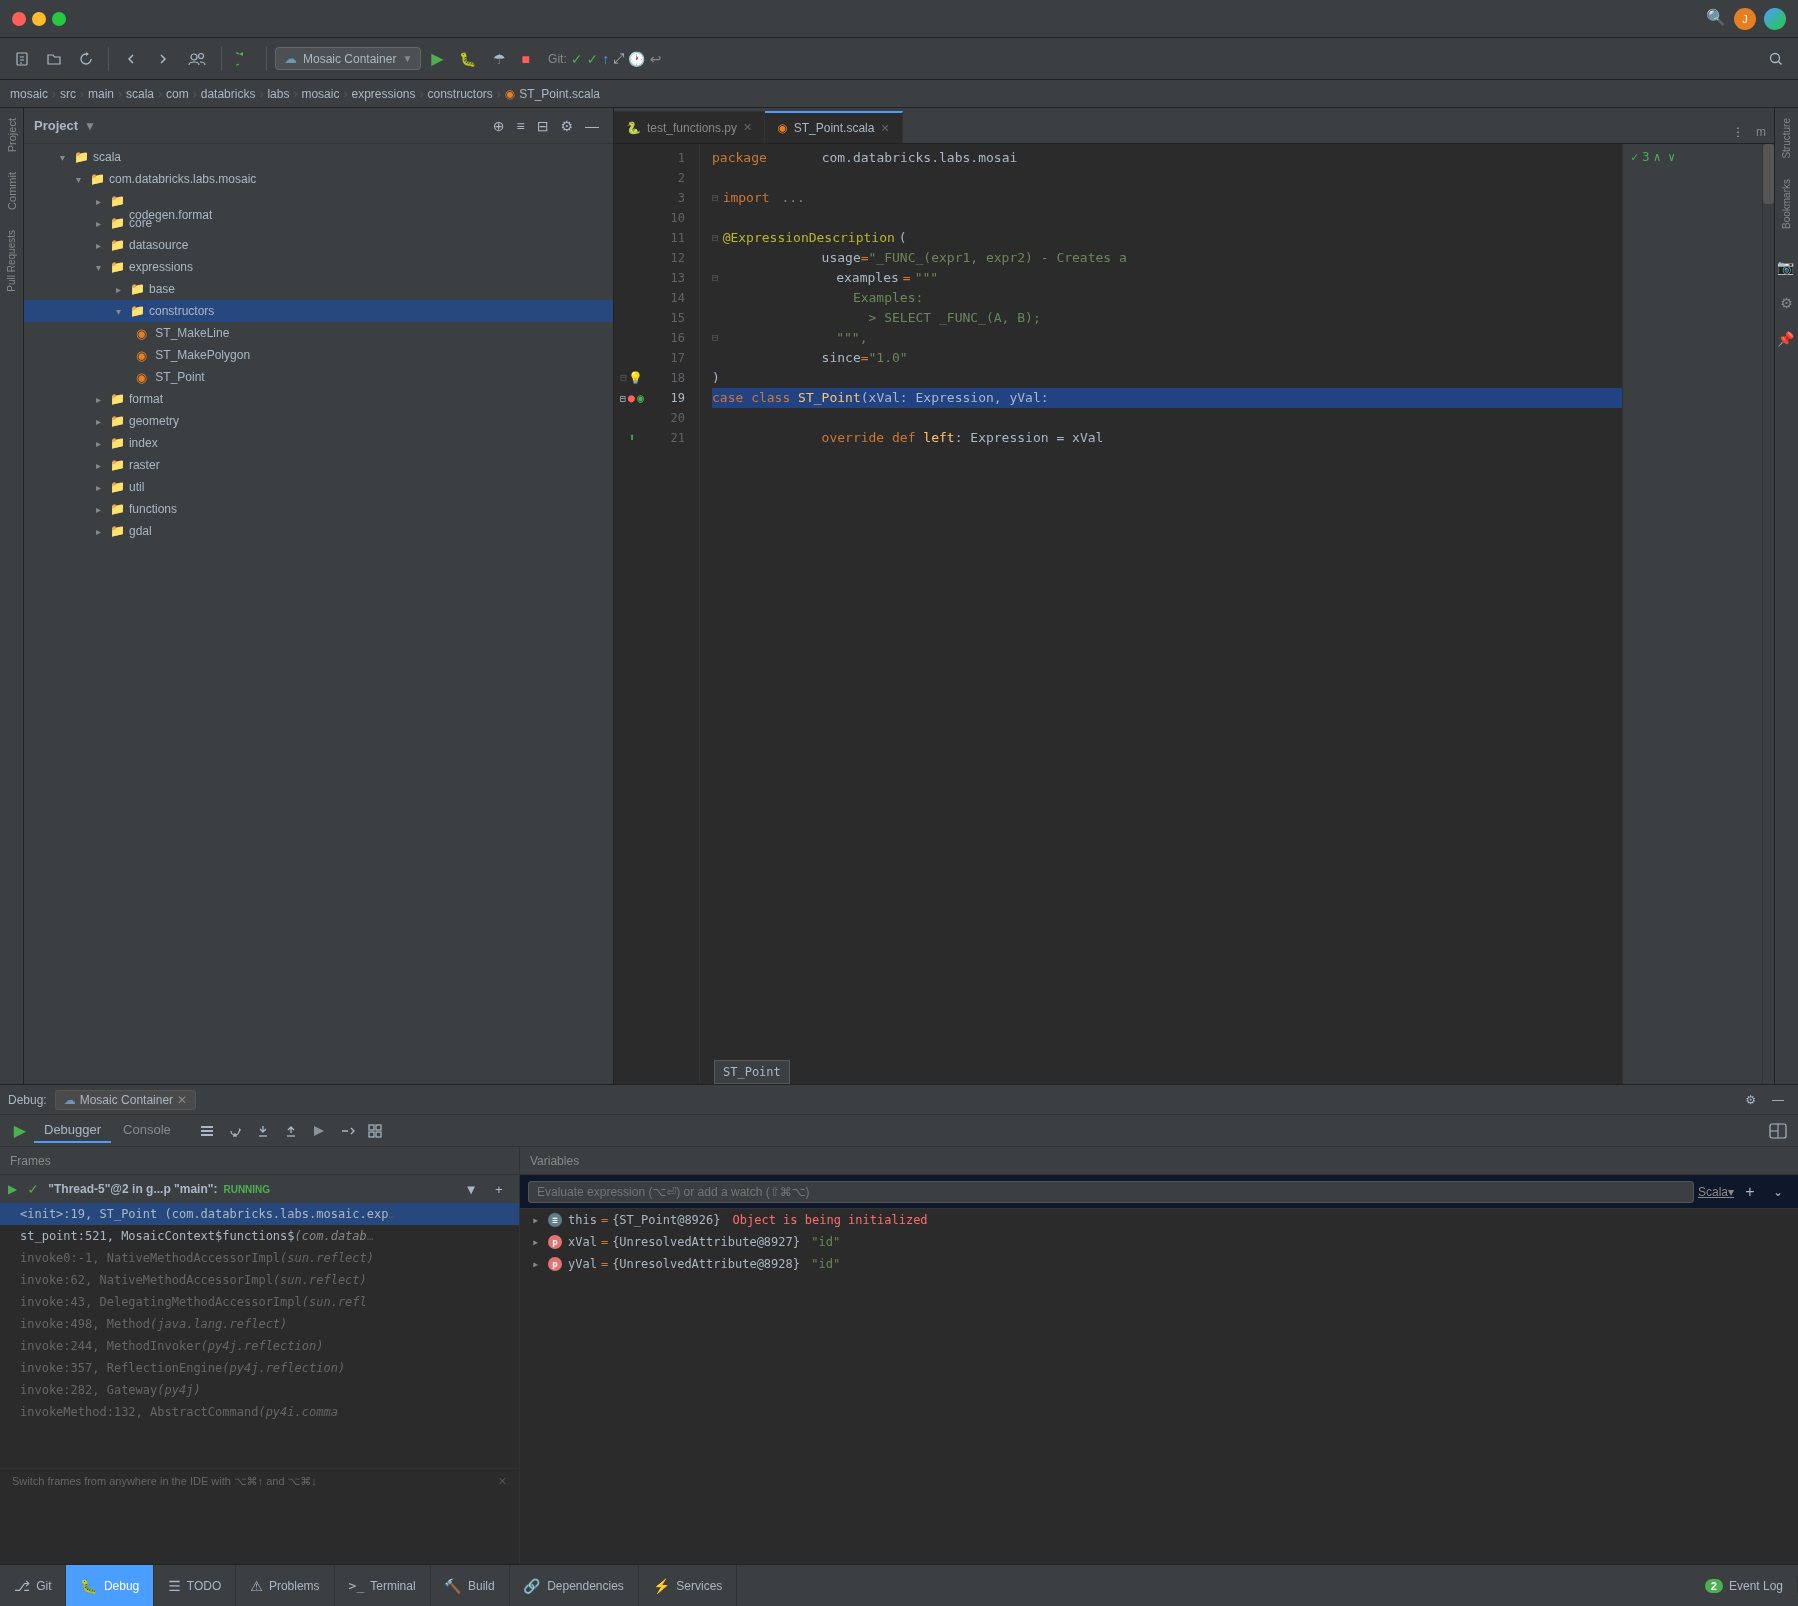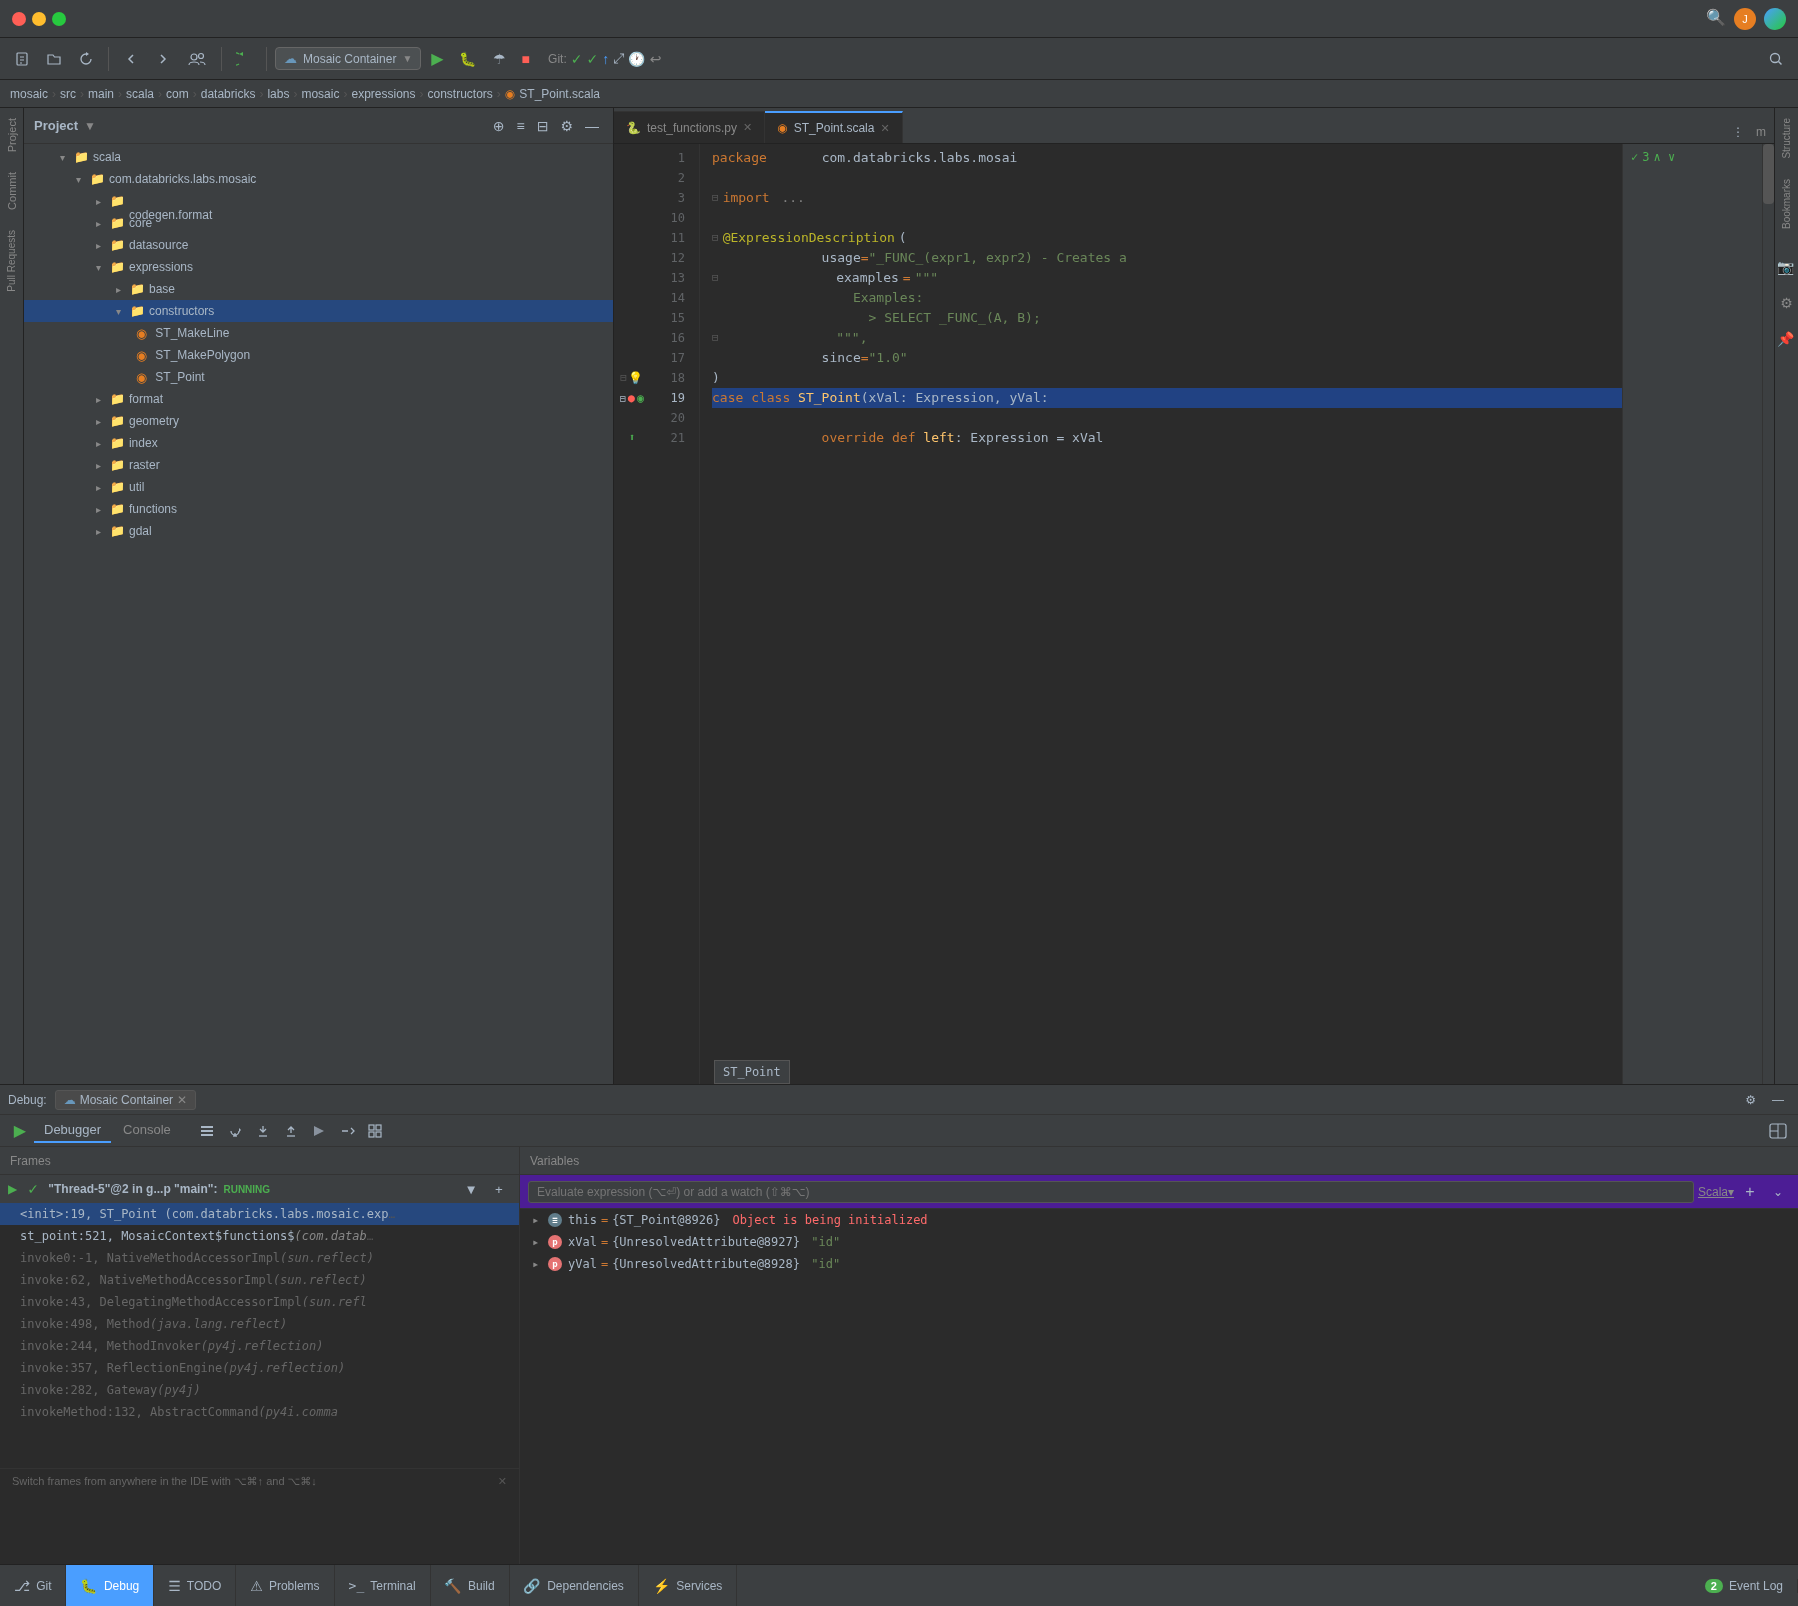--- a/index.html
+++ b/index.html
@@ -427,21 +427,21 @@
       background: #3c3f41;
       display: flex;
       align-items: center;
       padding: 0 10px;
       border-bottom: 1px solid #333;
       color: #888;
       font-size: 12px;
     }
     .variables-toolbar {
       height: 34px;
-      background: #4c1d95;
+      background: #0f172a;
       border-bottom: 1px solid #333;
       display: flex;
       align-items: center;
       padding: 0 8px;
       gap: 4px;
     }
     .eval-input {
       flex: 1;
       background: #3c3f41;
       border: 1px solid #555;

